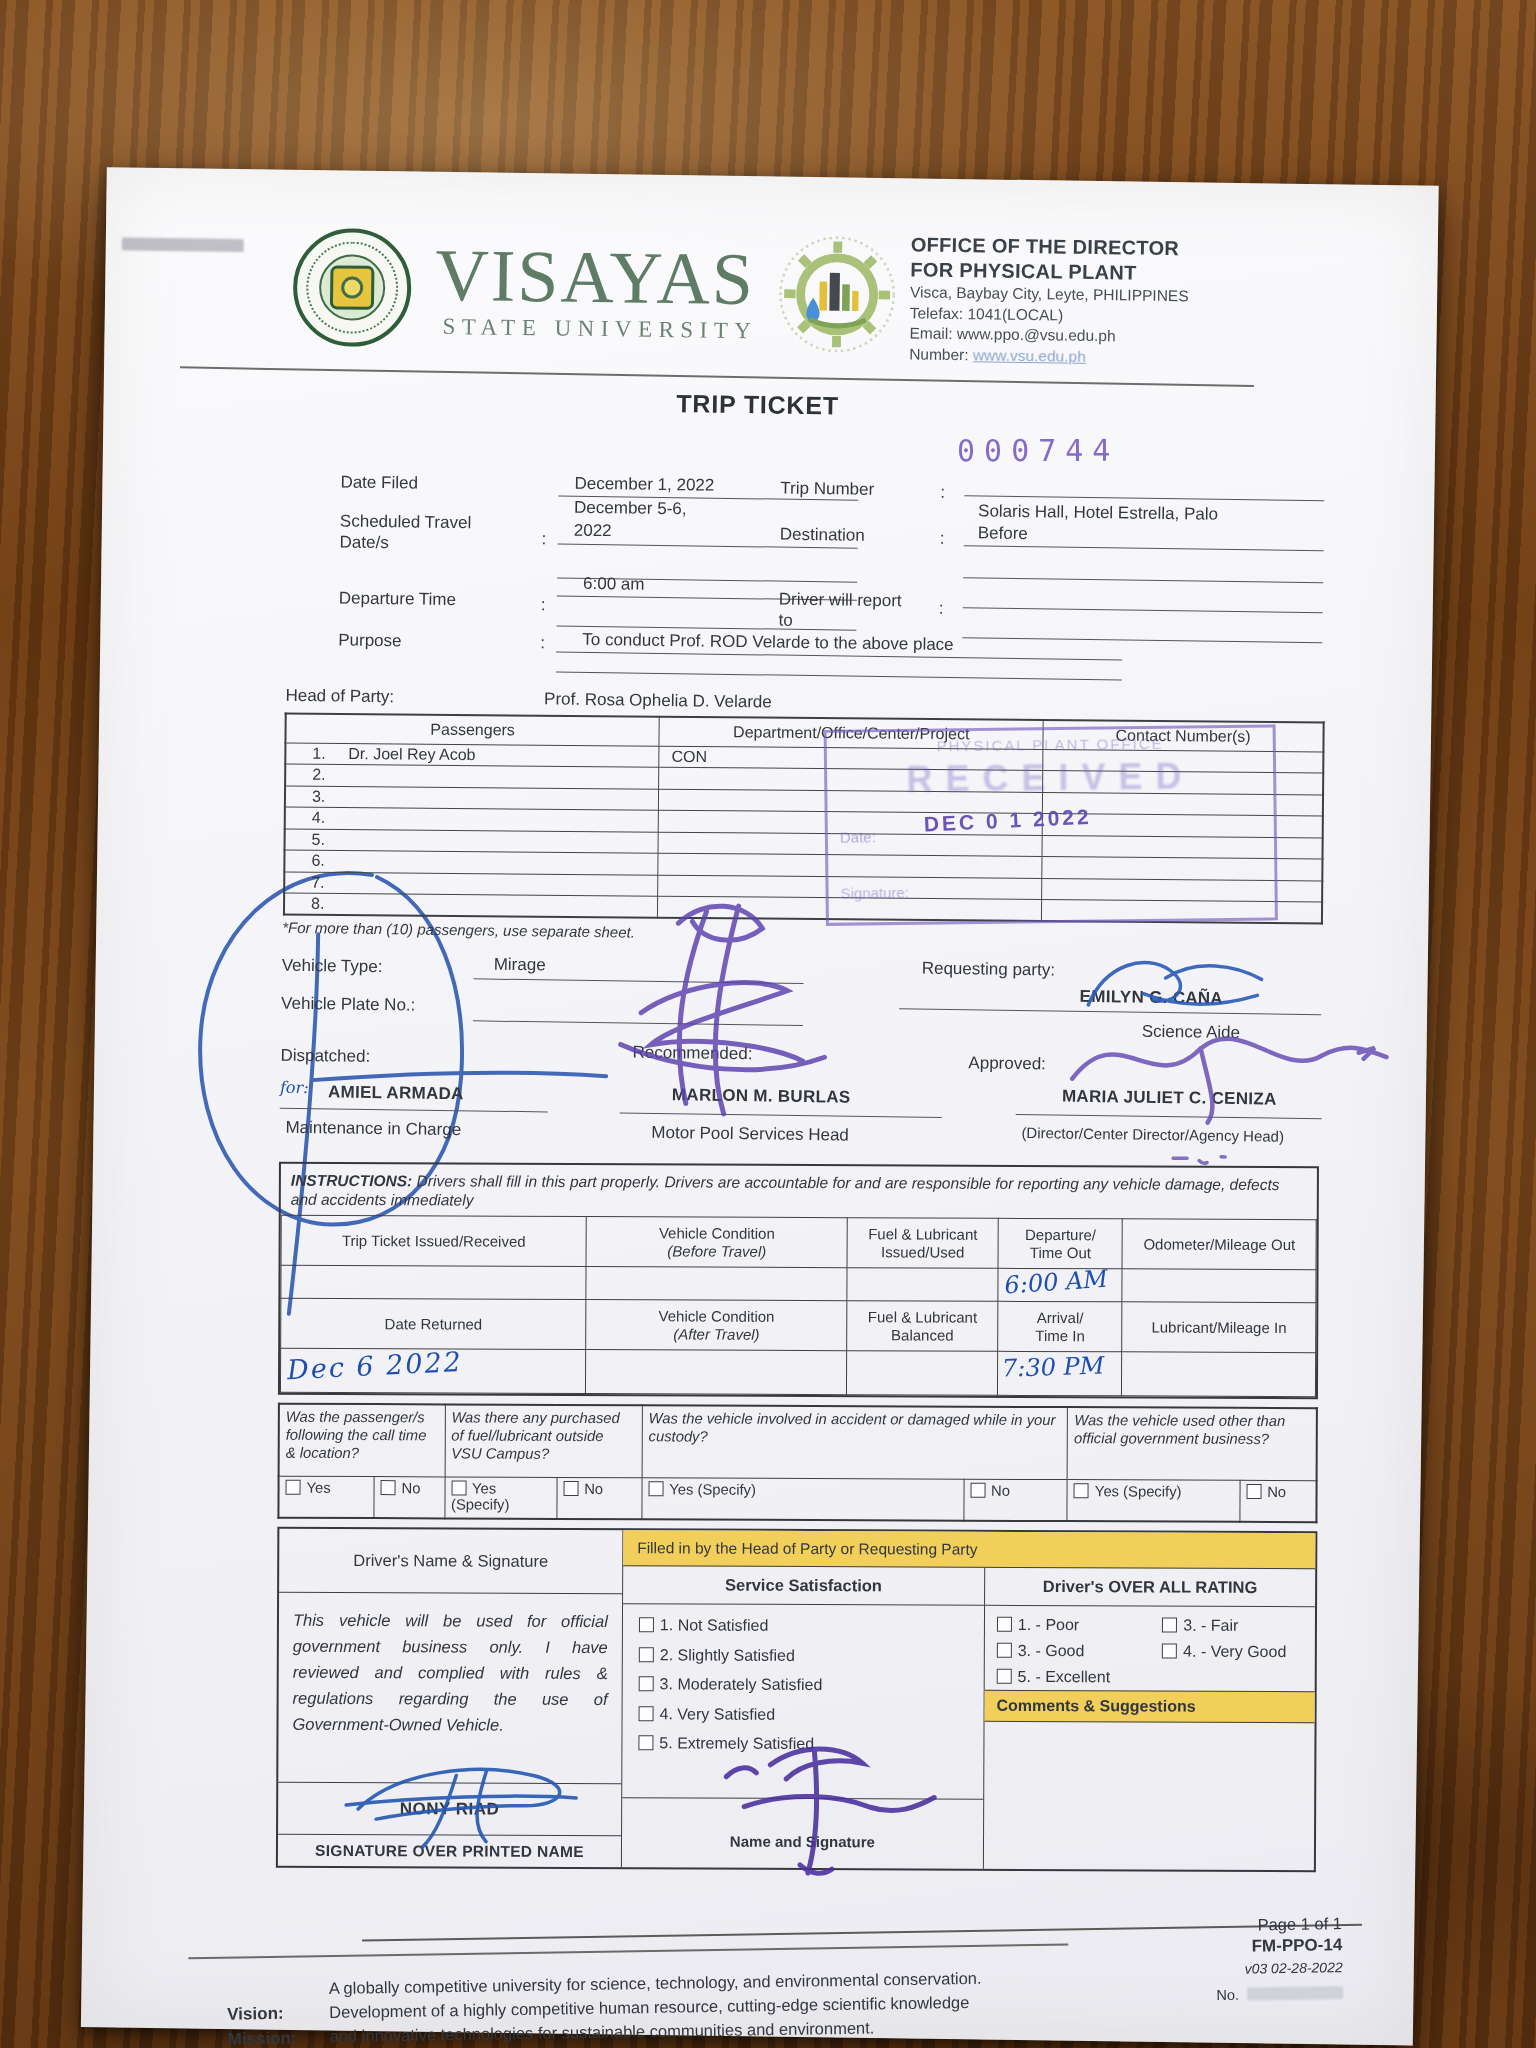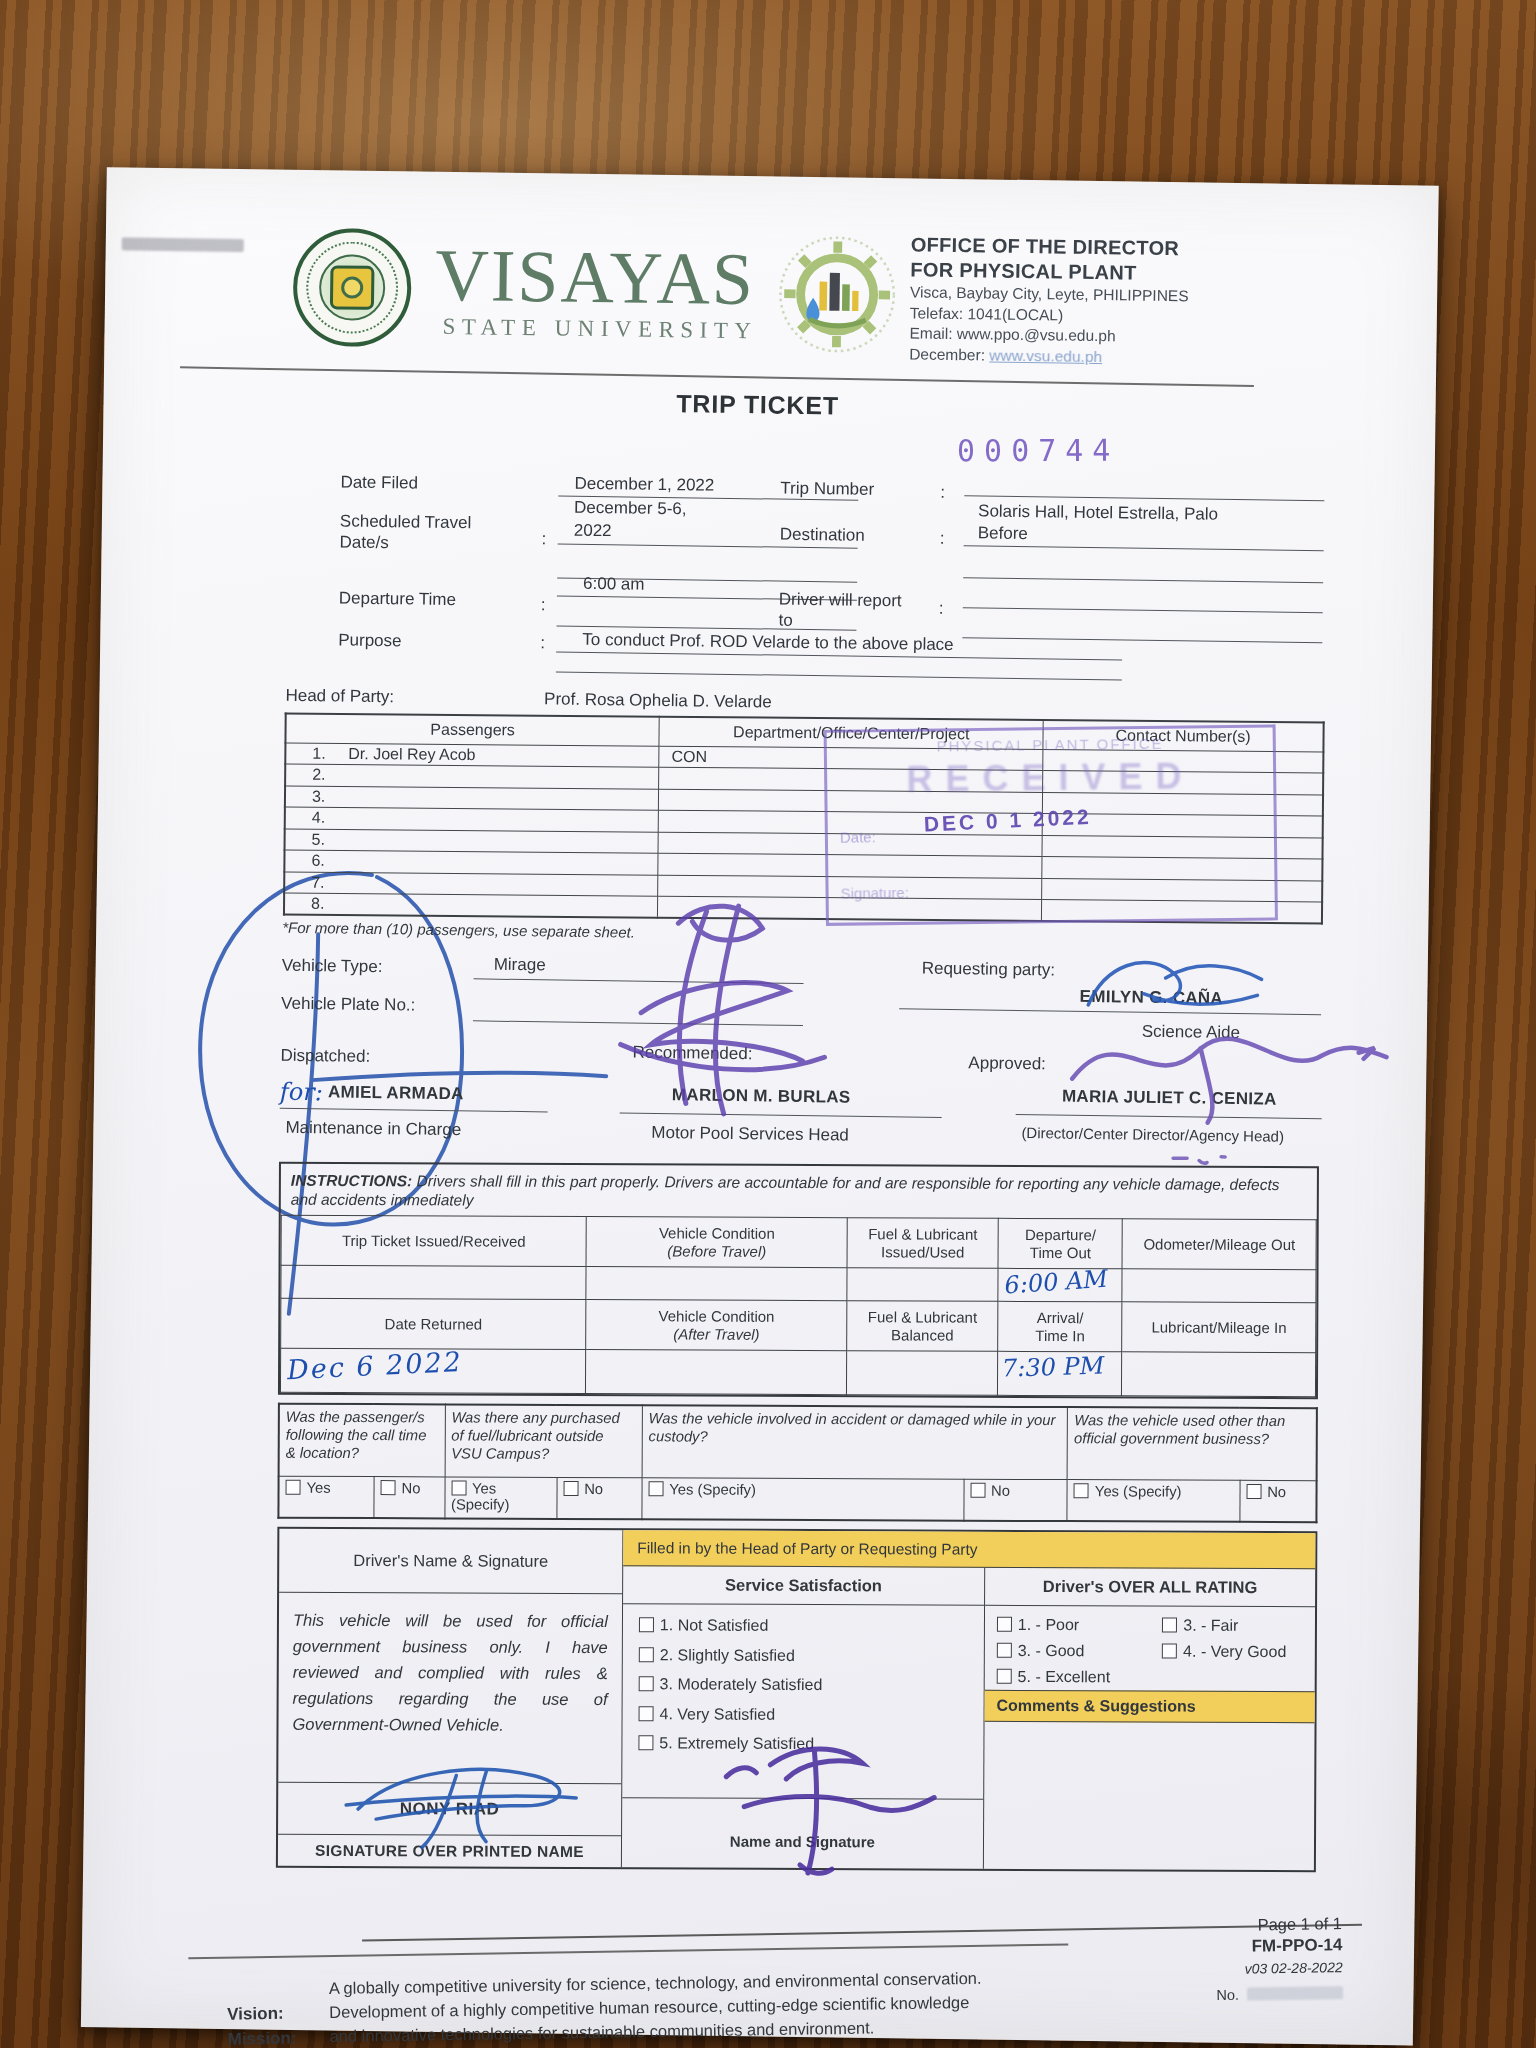--- a/index.html
+++ b/index.html
@@ -196,21 +196,21 @@
         <rect x="62" y="47" width="5" height="16" fill="#e4bf3b"></rect>
         <path d="M31,53 c-7,10 -7,17 0,20 c7,-3 7,-10 0,-20" fill="#4a90d9"></path>
         <path d="M28,70 q23,10 45,0" stroke="#7fa356" stroke-width="4" fill="none"></path>
       </svg>
       <div class="office">
         <div class="o1">OFFICE OF THE DIRECTOR</div>
         <div class="o1">FOR PHYSICAL PLANT</div>
         <div class="od">Visca, Baybay City, Leyte, PHILIPPINES</div>
         <div class="od">Telefax: 1041(LOCAL)</div>
         <div class="od">Email: www.ppo.@vsu.edu.ph</div>
-        <div class="od"><span>December:</span>
+        <div class="od"><span>Number:</span>
           <span class="link">www.vsu.edu.ph</span></div>
       </div>
     </div>
     <div class="hdr-rule"></div>
 
     <div class="title">TRIP TICKET</div>
     <div class="ticket-no">000744</div>
 
     <div class="fields">
       <span class="fld" style="left:52px; top:2px;">Date Filed</span>
@@ -328,21 +328,21 @@
       <span class="uline" style="left:192px; top:26px; width:330px;"></span>
       <span class="fld" style="left:0; top:44px; position:absolute;">Vehicle Plate No.:</span>
       <span class="uline" style="left:192px; top:68px; width:330px;"></span>
 
       <span class="fld" style="left:640px; top:0; position:absolute;">Requesting party:</span>
       <span class="fld bold" style="left:700px; top:26px; position:absolute; width:340px; text-align:center;">EMILYN G. CAÑA</span>
       <span class="uline" style="left:618px; top:50px; width:422px;"></span>
       <span class="fld" style="left:770px; top:60px; position:absolute; width:280px; text-align:center;">Science Aide</span>
 
       <span class="fld" style="left:0; top:96px; position:absolute;">Dispatched:</span>
-      <span class="hand" style="left:0; top:128px; position:absolute; font-size:24px;">for:</span>
+      <span class="hand" style="left:0; top:128px; position:absolute; font-size:16px;">for:</span>
       <span class="fld bold" style="left:48px; top:132px; position:absolute;">AMIEL ARMADA</span>
       <span class="uline" style="left:0; top:158px; width:268px;"></span>
       <span class="fld" style="left:6px; top:168px; position:absolute;">Maintenance in Charge</span>
 
       <span class="fld" style="left:352px; top:88px; position:absolute;">Recommended:</span>
       <span class="fld bold" style="left:392px; top:130px; position:absolute;">MARLON M. BURLAS</span>
       <span class="uline" style="left:340px; top:158px; width:322px;"></span>
       <span class="fld" style="left:372px; top:168px; position:absolute;">Motor Pool Services Head</span>
 
       <span class="fld" style="left:688px; top:94px; position:absolute;">Approved:</span>

